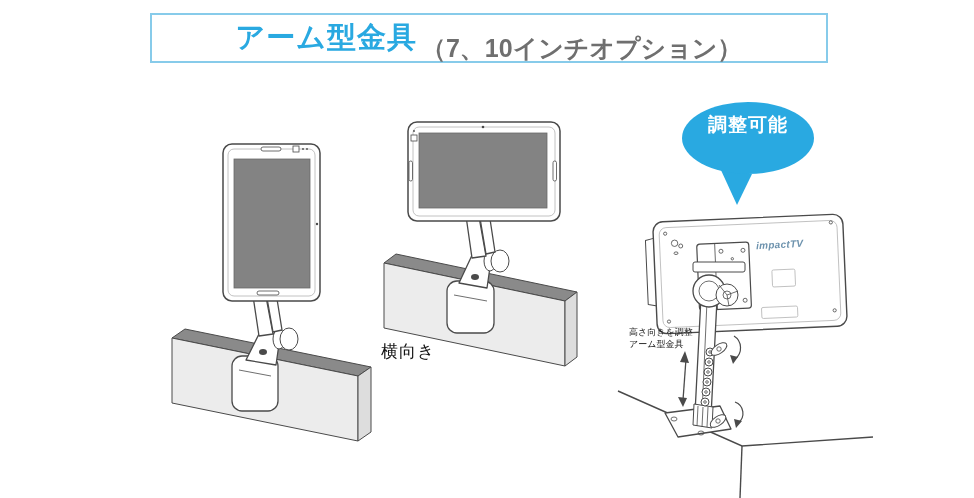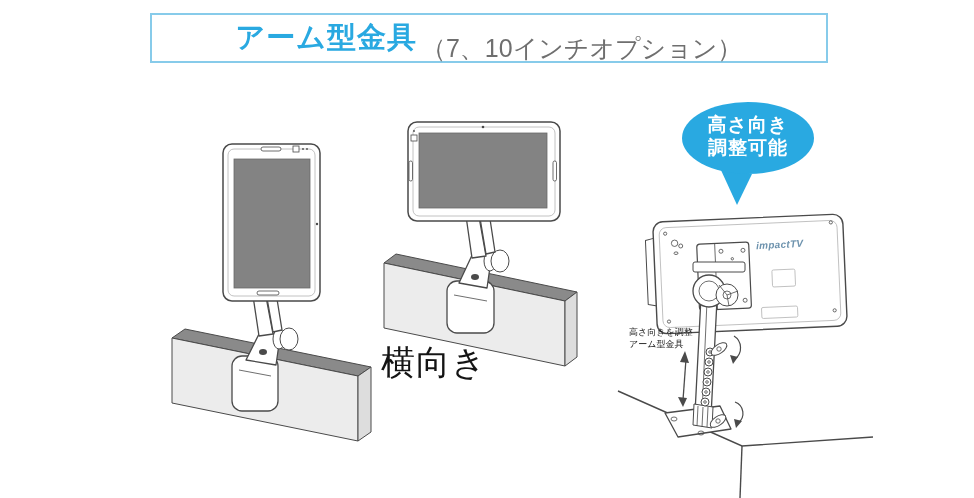--- a/index.html
+++ b/index.html
@@ -9,24 +9,24 @@
   }
   .stage svg{position:absolute;left:0;top:0;}
 
   
   .title-box{
     position:absolute;left:150px;top:13px;width:674px;height:46px;
     border:2.5px solid var(--title-border,#87CBEA);background:#fff;
     display:flex;align-items:center;justify-content:center;gap:4px;
   }
   .title-main{color:var(--accent,#29A9E1);font-size:29px;font-weight:bold;letter-spacing:1px;}
-  .title-sub{color:var(--subtitle-gray,#6F6F6F);font-size:25px;font-weight:normal;letter-spacing:0px;margin-top:20px;}
-
-  
-  .caption{position:absolute;color:#141414;font-size:34px;font-weight:500;letter-spacing:1px;}
+  .title-sub{color:var(--subtitle-gray,#6F6F6F);font-size:25px;font-weight:bold;letter-spacing:0px;margin-top:20px;}
+
+  
+  .caption{position:absolute;color:#141414;font-size:17px;font-weight:500;letter-spacing:1px;}
   .caption-portrait{left:164px;top:414px;}
   .caption-landscape{left:381px;top:340px;}
 
   
   .bubble-text{
     position:absolute;left:683px;top:113px;width:130px;text-align:center;
     color:#fff;font-size:19px;font-weight:bold;line-height:23px;letter-spacing:1px;
   }
 
   
@@ -231,21 +231,20 @@
   </svg>
 
   <div class="title-box">
     <span class="title-main">アーム型金具</span>
       <span class="title-sub">（7、10インチオプション）</span>
   </div>
 
   <div class="caption caption-landscape">横向き</div>
 
   <div class="bubble-text">
-    <div>高さ向き</div>
     <div>調整可能</div>
   </div>
 
   <div class="annotation">
     <div>高さ向きを調整</div>
     <div>アーム型金具</div>
   </div>
 
   <div class="logo">impactTV</div>
 </div>

